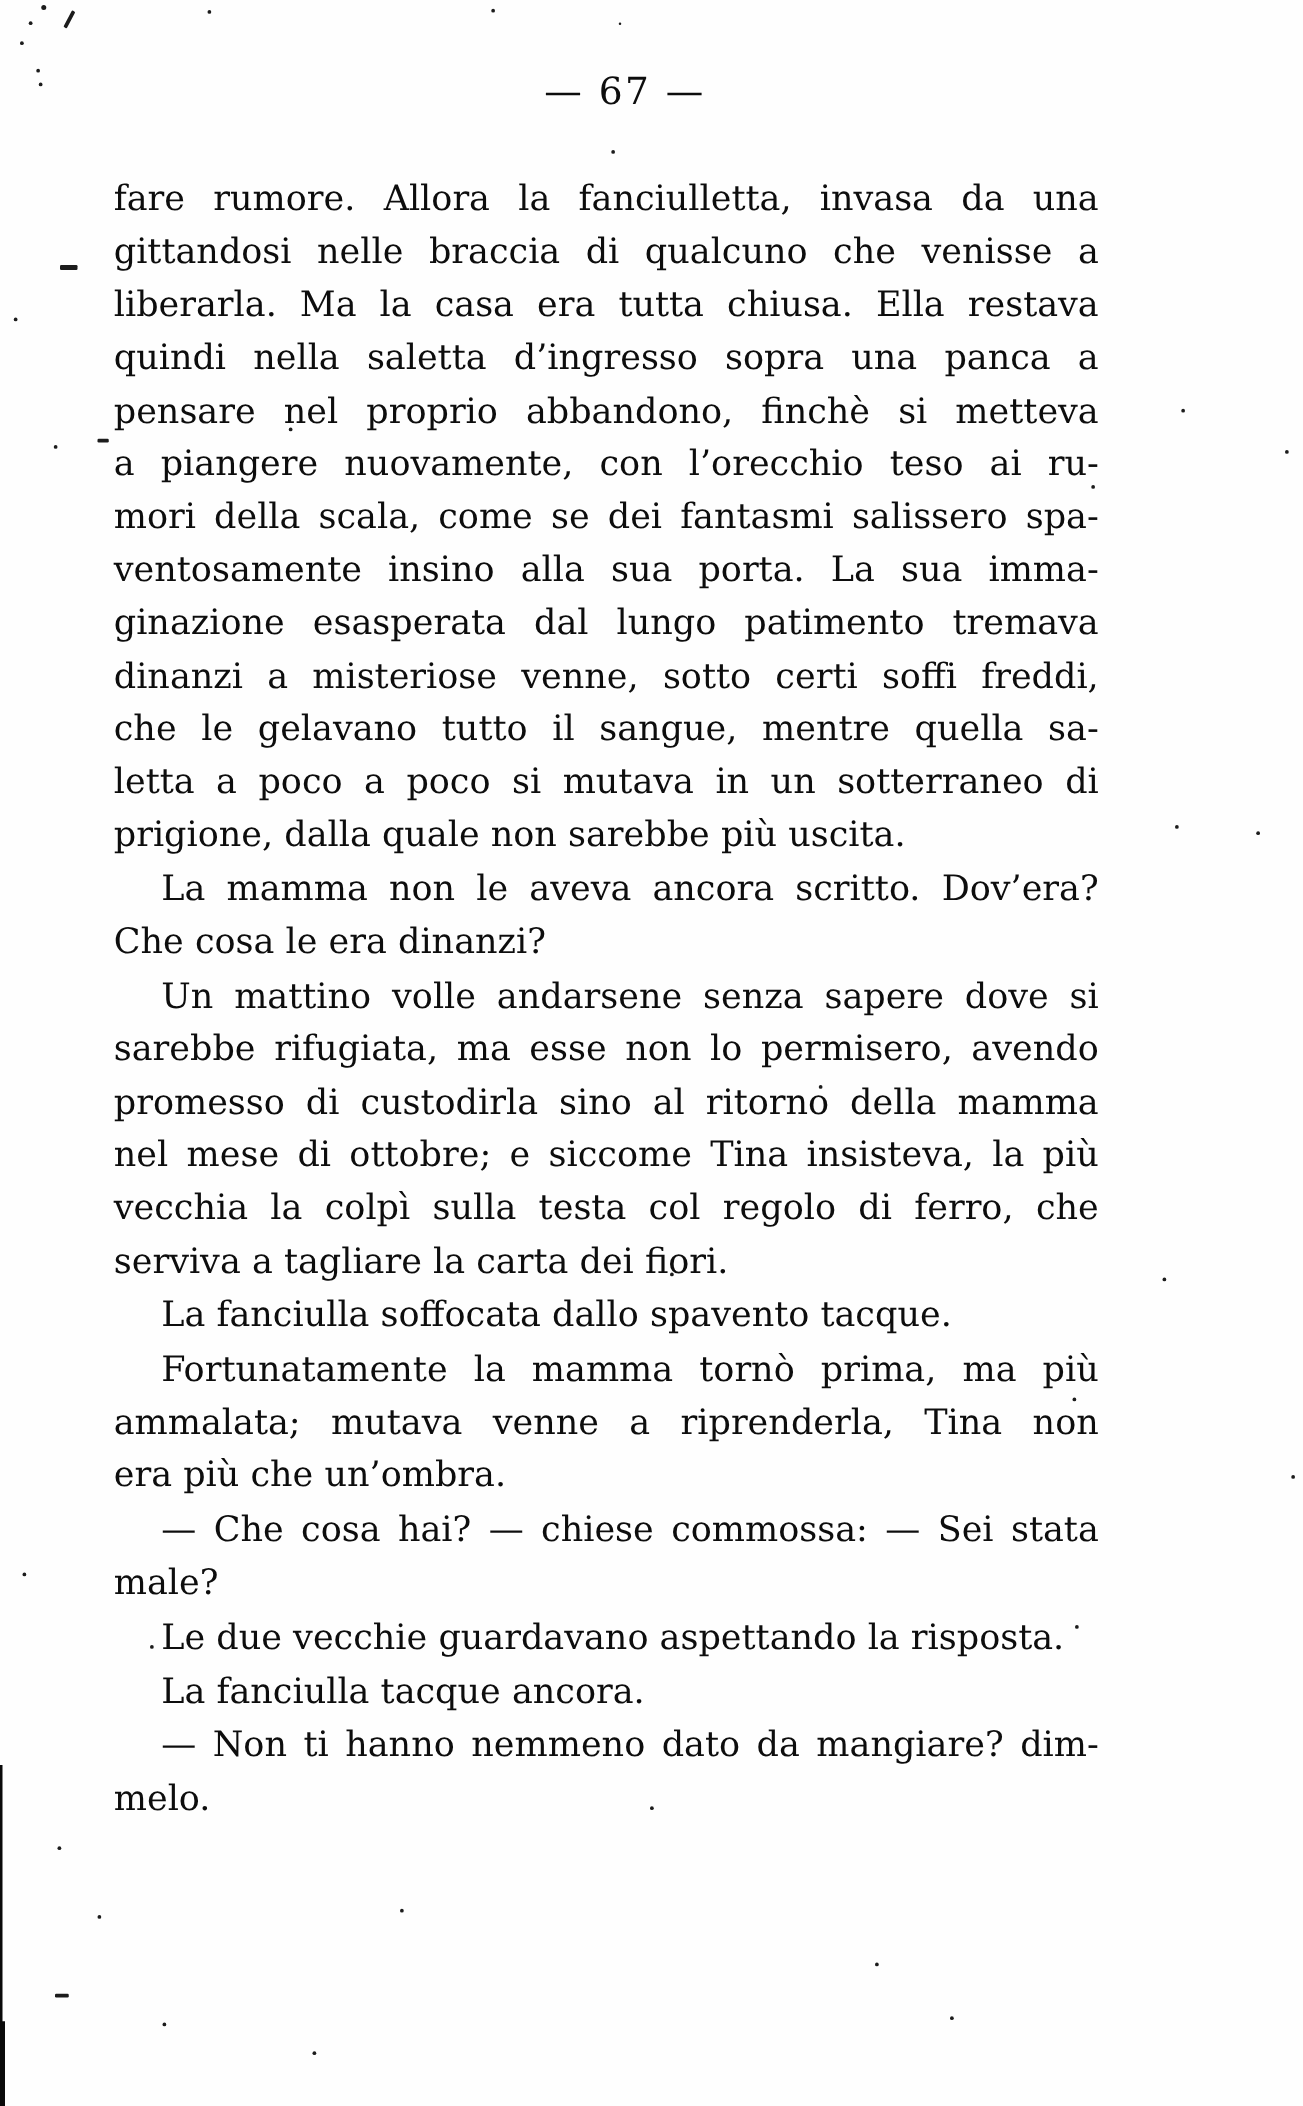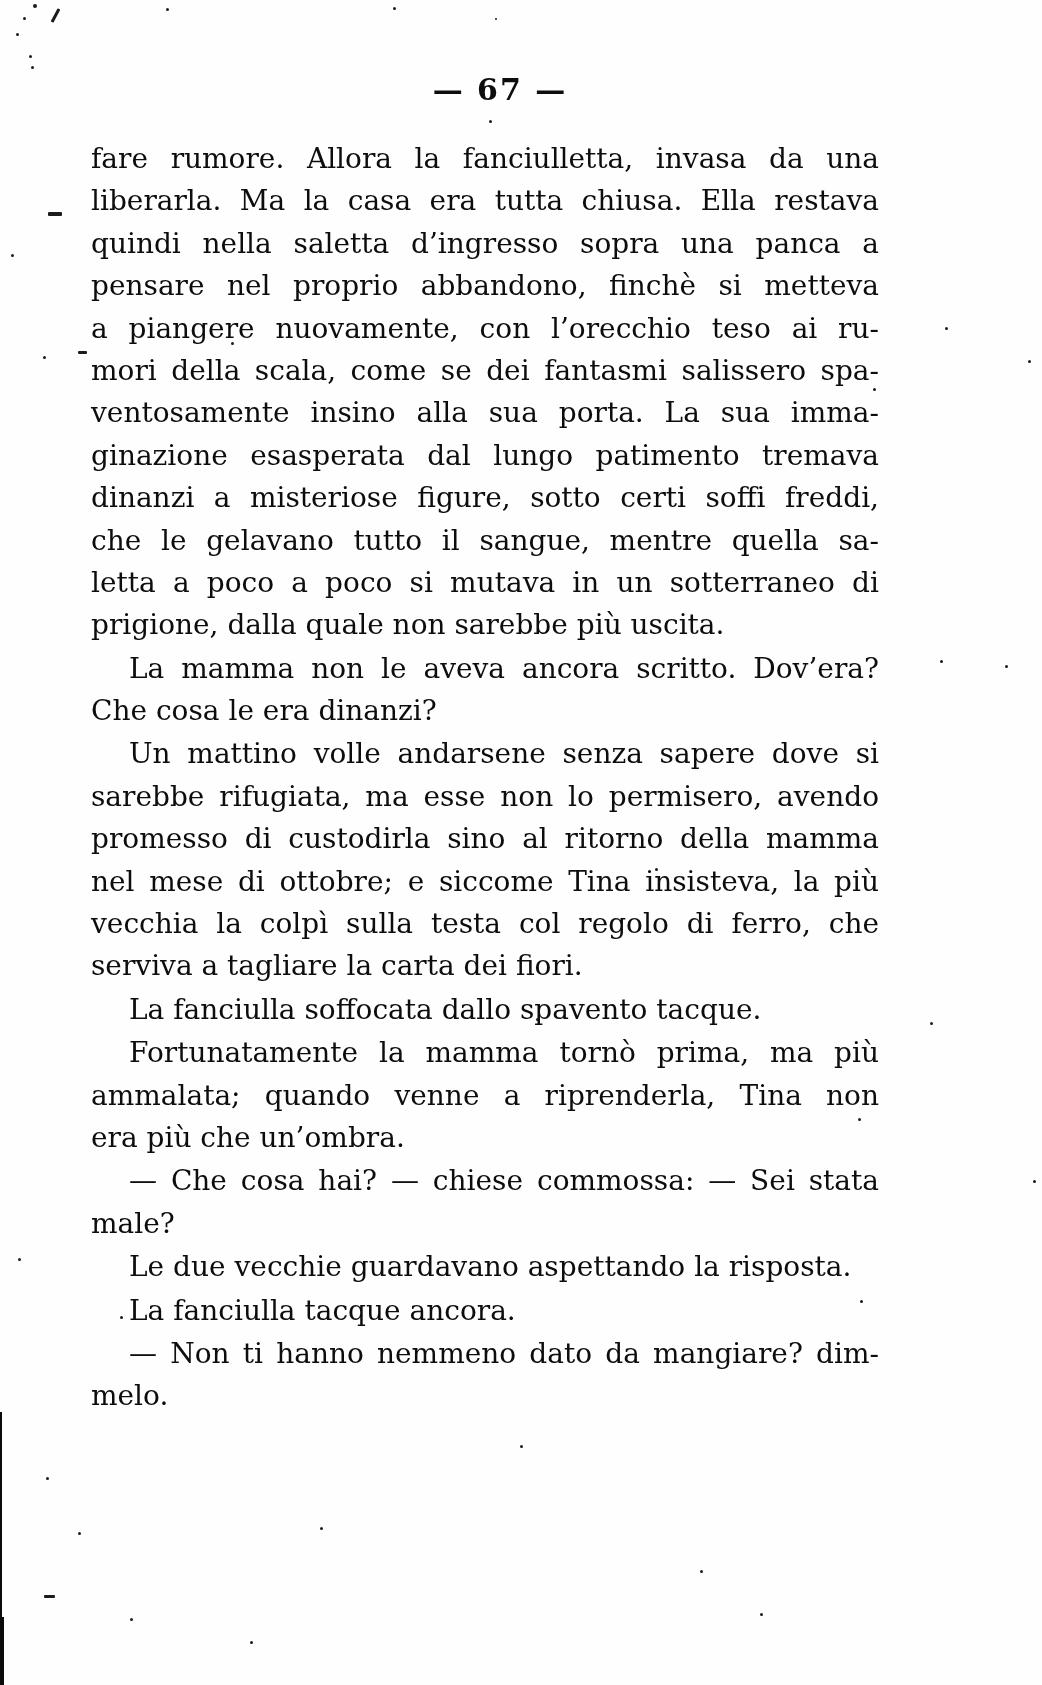--- a/index.html
+++ b/index.html
@@ -9,23 +9,23 @@
     position:relative;
     overflow:hidden;
     font-family:"DejaVu Serif","Liberation Serif",serif;
     color:#0d0d0d;
   }
   .page{
     position:absolute;inset:0;
   }
   .folio{
     position:absolute;
-    left:105px;top:72px;width:790px;
+    left:105px;top:56px;width:790px;
     text-align:center;
-    font-size:30px;font-weight:bold;
+    font-size:30px;font-weight:normal;
     letter-spacing:2px;
   }
   .text-block{
     position:absolute;
     left:90px;top:137px;width:790px;
   }
   .paragraph{margin:1px;padding:0;}
   .line{
     height:42.4px;
     line-height:42.4px;
@@ -59,28 +59,29 @@
 </head>
 <body>
 
 <div class="page">
 
   <div class="folio">— 67 —</div>
 
   <div class="text-block">
       <div class="paragraph">
         <div class="line">fare rumore. Allora la fanciulletta, invasa da una</div>
+        <div class="line">gittandosi nelle braccia di qualcuno che venisse a</div>
         <div class="line">liberarla. Ma la casa era tutta chiusa. Ella restava</div>
         <div class="line">quindi nella saletta d’ingresso sopra una panca a</div>
         <div class="line">pensare nel proprio abbandono, finchè si metteva</div>
         <div class="line">a piangere nuovamente, con l’orecchio teso ai ru-</div>
         <div class="line">mori della scala, come se dei fantasmi salissero spa-</div>
         <div class="line">ventosamente insino alla sua porta. La sua imma-</div>
         <div class="line">ginazione esasperata dal lungo patimento tremava</div>
-        <div class="line">dinanzi a misteriose figure, sotto certi soffi freddi,</div>
+        <div class="line">dinanzi a misteriose venne, sotto certi soffi freddi,</div>
         <div class="line">che le gelavano tutto il sangue, mentre quella sa-</div>
         <div class="line">letta a poco a poco si mutava in un sotterraneo di</div>
         <div class="line last">prigione, dalla quale non sarebbe più uscita.</div>
       </div>
       <div class="paragraph">
         <div class="line indent">La mamma non le aveva ancora scritto. Dov’era?</div>
         <div class="line last">Che cosa le era dinanzi?</div>
       </div>
       <div class="paragraph">
         <div class="line indent">Un mattino volle andarsene senza sapere dove si</div>
@@ -88,21 +89,21 @@
         <div class="line">promesso di custodirla sino al ritorno della mamma</div>
         <div class="line">nel mese di ottobre; e siccome Tina insisteva, la più</div>
         <div class="line">vecchia la colpì sulla testa col regolo di ferro, che</div>
         <div class="line last">serviva a tagliare la carta dei fiori.</div>
       </div>
       <div class="paragraph">
         <div class="line last indent">La fanciulla soffocata dallo spavento tacque.</div>
       </div>
       <div class="paragraph">
         <div class="line indent">Fortunatamente la mamma tornò prima, ma più</div>
-        <div class="line">ammalata; quando venne a riprenderla, Tina non</div>
+        <div class="line">ammalata; mutava venne a riprenderla, Tina non</div>
         <div class="line last">era più che un’ombra.</div>
       </div>
       <div class="paragraph">
         <div class="line indent">— Che cosa hai? — chiese commossa: — Sei stata</div>
         <div class="line last">male?</div>
       </div>
       <div class="paragraph">
         <div class="line last indent">Le due vecchie guardavano aspettando la risposta.</div>
       </div>
       <div class="paragraph">

